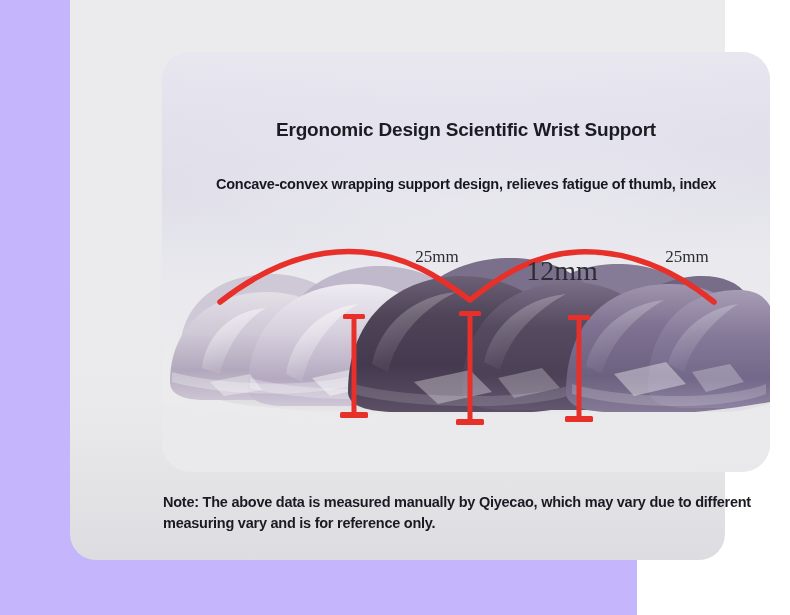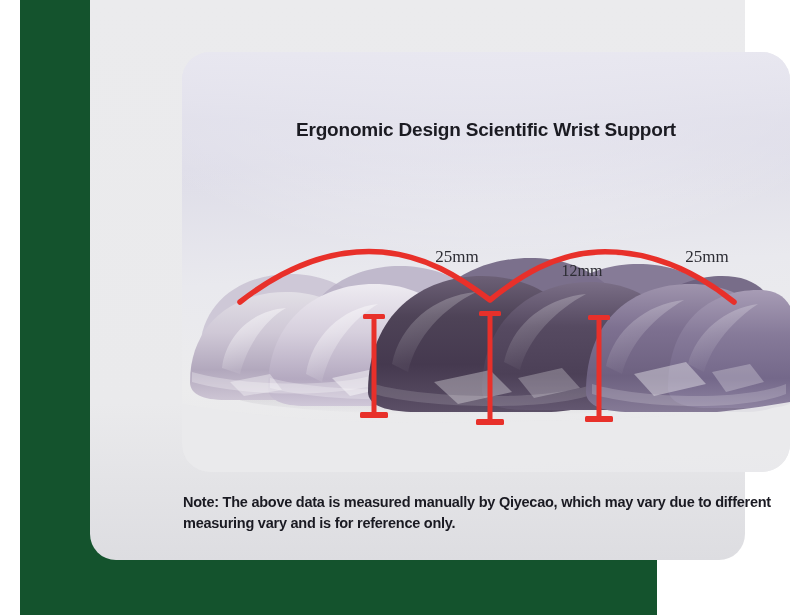--- a/index.html
+++ b/index.html
@@ -12,22 +12,21 @@
     height: 615px;
     overflow: hidden;
     font-family: "Liberation Sans", sans-serif;
   }
 
   
   .stage {
     position: relative;
     width: 637px;
     height: 615px;
-    background: #14532d;
-    margin-left: 20px;
+    background: #c4b5fd;
   }
 
   
   .outer-card {
     position: absolute;
     left: 70px;
     top: 0px;
     width: 655px;
     height: 560px;
     background: linear-gradient(180deg, #ebebed 0%, #eaeaec 72%, #dddde1 100%);
@@ -90,21 +89,21 @@
   .dim-label {
     position: absolute;
     font-family: "Liberation Serif", serif;
     font-size: 17px;
     font-weight: 400;
     color: #2c2c33;
     white-space: nowrap;
     transform: translateX(-50%);
   }
   .dim-label.l1 { left: 275px; top: 195px; }
-  .dim-label.l2 { left: 400px; top: 210px; font-size: 16px; }
+  .dim-label.l2 { left: 400px; top: 203px; font-size: 28px; }
   .dim-label.l3 { left: 525px; top: 195px; }
 
   
   .product-art {
     position: absolute;
     left: 0;
     top: 0;
     width: 608px;
     height: 420px;
     pointer-events: none;
@@ -249,20 +248,21 @@
         <g>
           <rect x="406" y="263" width="22" height="5" rx="1.5" fill="#e8302a"></rect>
           <rect x="414.5" y="263" width="5" height="106" fill="#e8302a"></rect>
           <rect x="403" y="364" width="28" height="6" rx="1.5" fill="#e8302a"></rect>
         </g>
       </svg>
 
       <div class="headline">Ergonomic Design Scientific Wrist Support</div>
 
       <div class="subhead">
+        <div>Concave-convex wrapping support design, relieves fatigue of thumb, index</div>
       </div>
 
       <div class="dim-label l1">25mm</div>
       <div class="dim-label l2">12mm</div>
       <div class="dim-label l3">25mm</div>
     </div>
 
     <div class="note">
       <div>Note: The above data is measured manually by Qiyecao, which may vary due to different</div>
       <div>measuring vary and is for reference only.</div>

